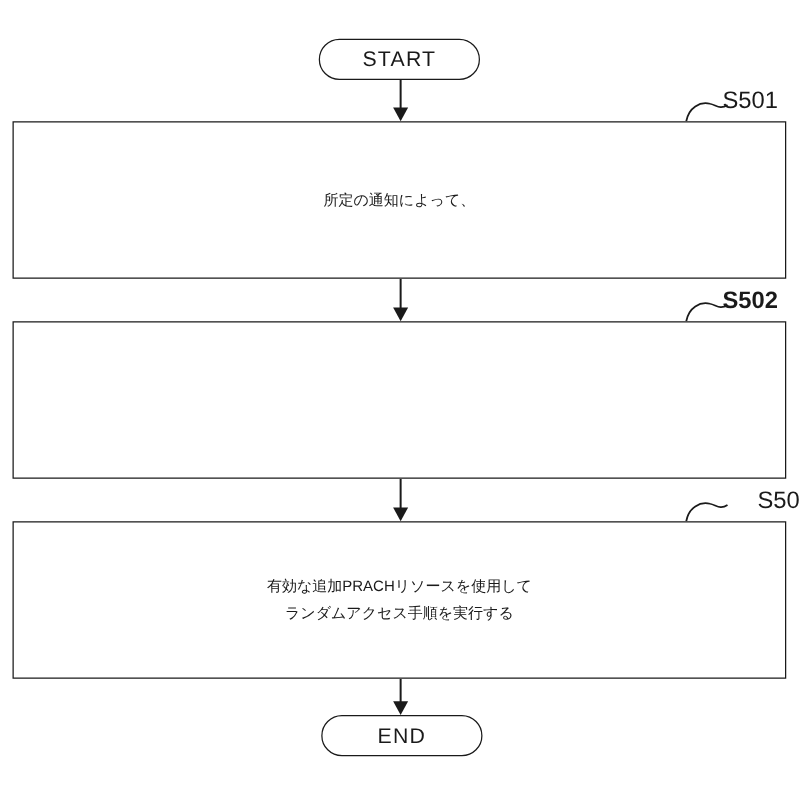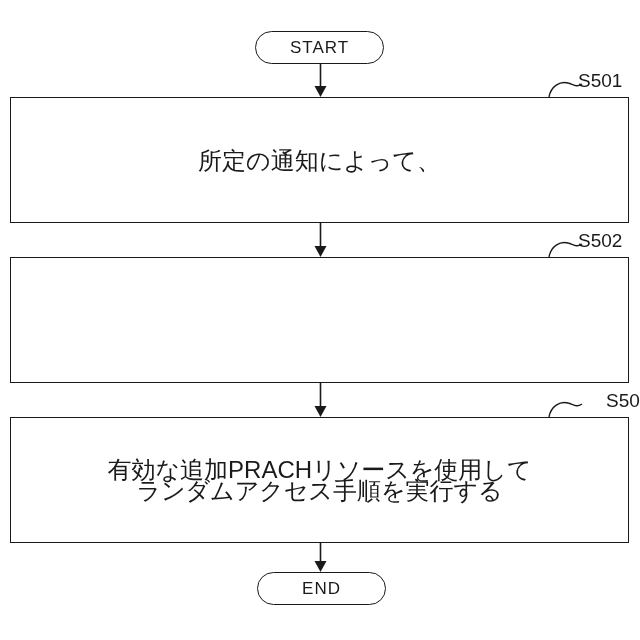--- a/index.html
+++ b/index.html
@@ -45,35 +45,35 @@
     box-sizing: border-box;
     width: 619px;
     height: 126px;
     border: 1.6px solid #1a1a1a;
     background: #ffffff;
     display: flex;
     flex-direction: column;
     align-items: center;
     justify-content: center;
     text-align: center;
-    font-size: 24px;
+    font-size: 12px;
     line-height: 21px;
     color: #1a1a1a;
   }
   .process.p1 { top: 97px; }
   .process.p2 { top: 257px; }
   .process.p3 { top: 417px; }
   .step-label {
     position: absolute;
     font-size: 19px;
     color: #1a1a1a;
     white-space: nowrap;
   }
   .step-label.l1 { left: 578px; top: 70px; }
-  .step-label.l2 { left: 578px; top: 230px; }
+  .step-label.l2 { left: 578px; top: 230px; font-weight: bold; }
   .step-label.l3 { left: 606px; top: 390px; }
 </style>
 </head>
 <body>
 
 <div class="canvas">
 
   <svg class="connectors" viewBox="0 0 640 640" xmlns="http://www.w3.org/2000/svg">
 
     <g>

